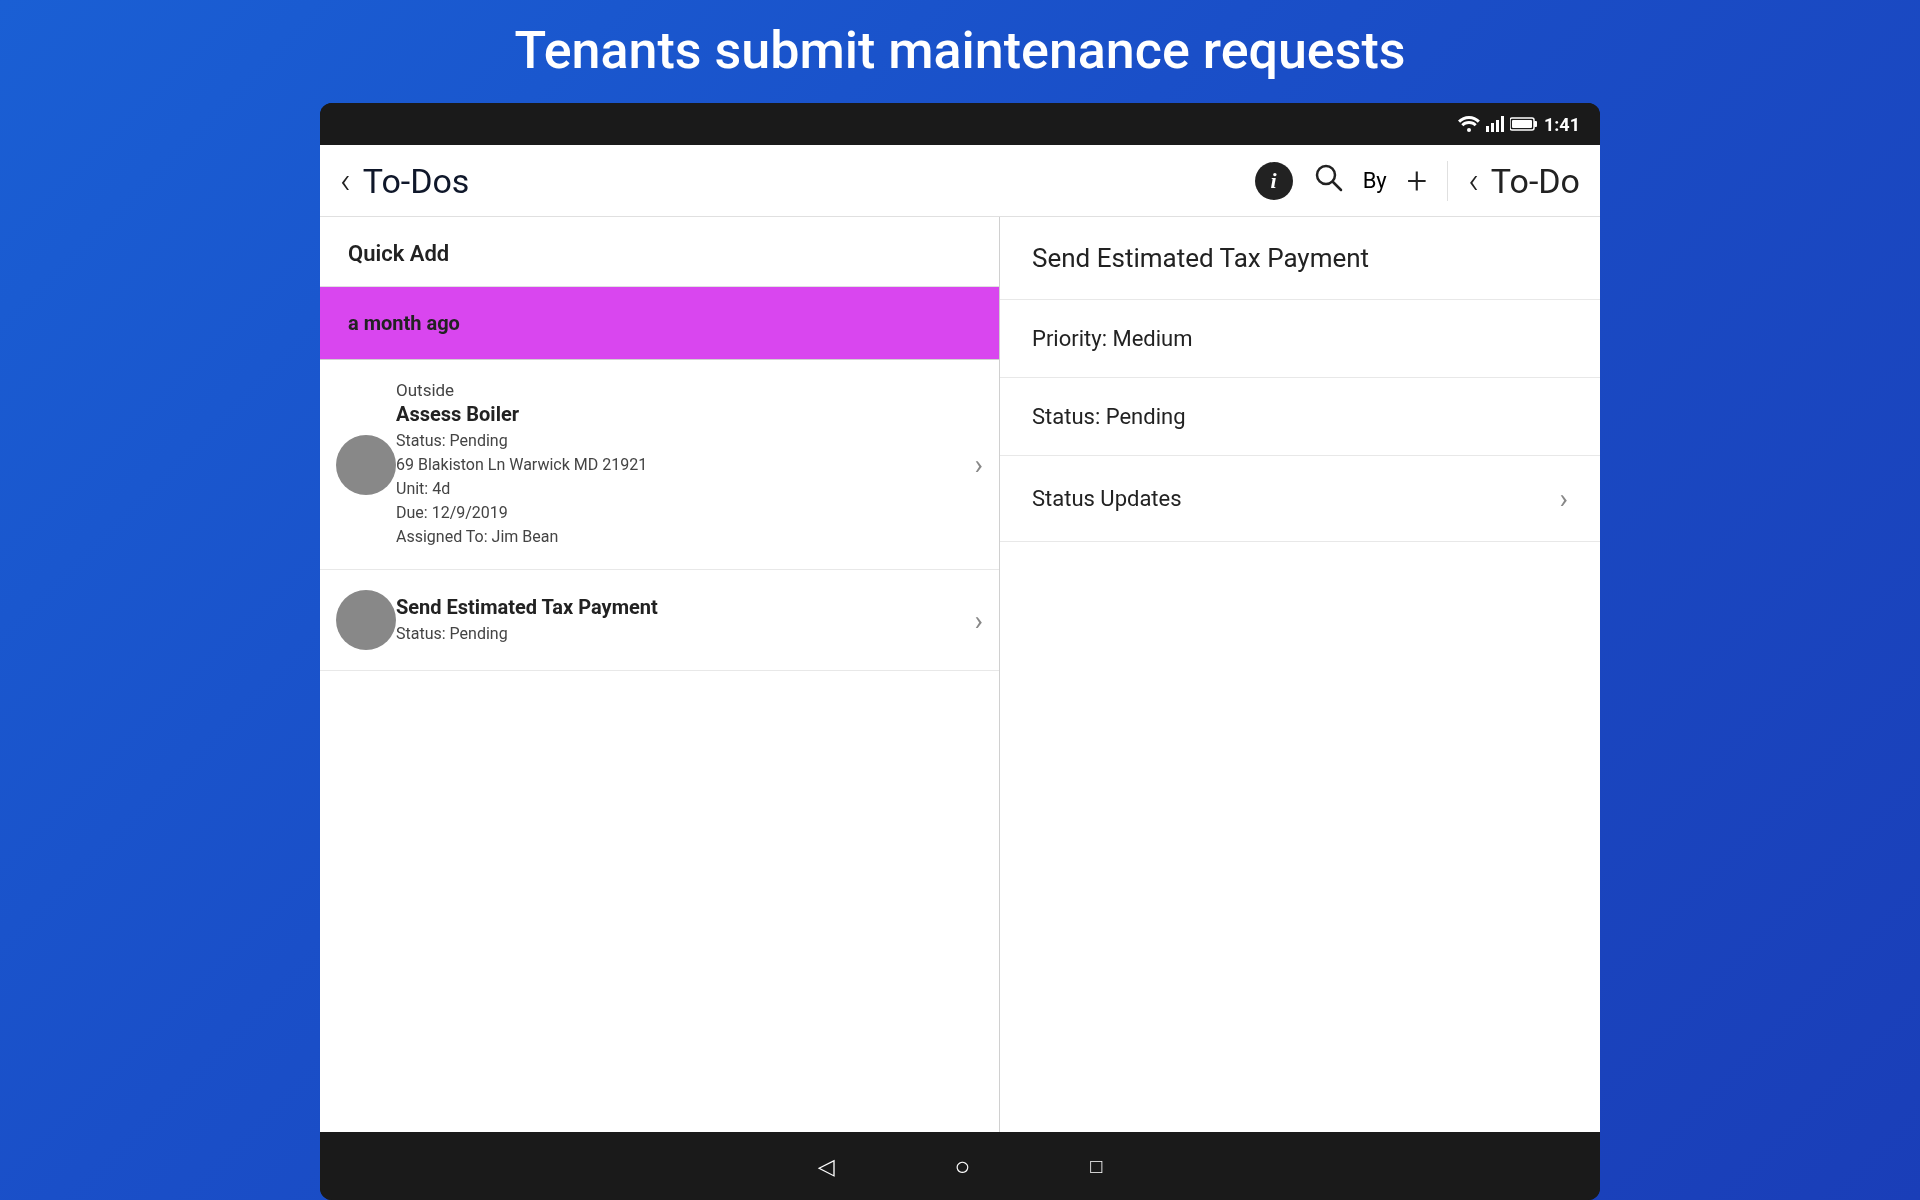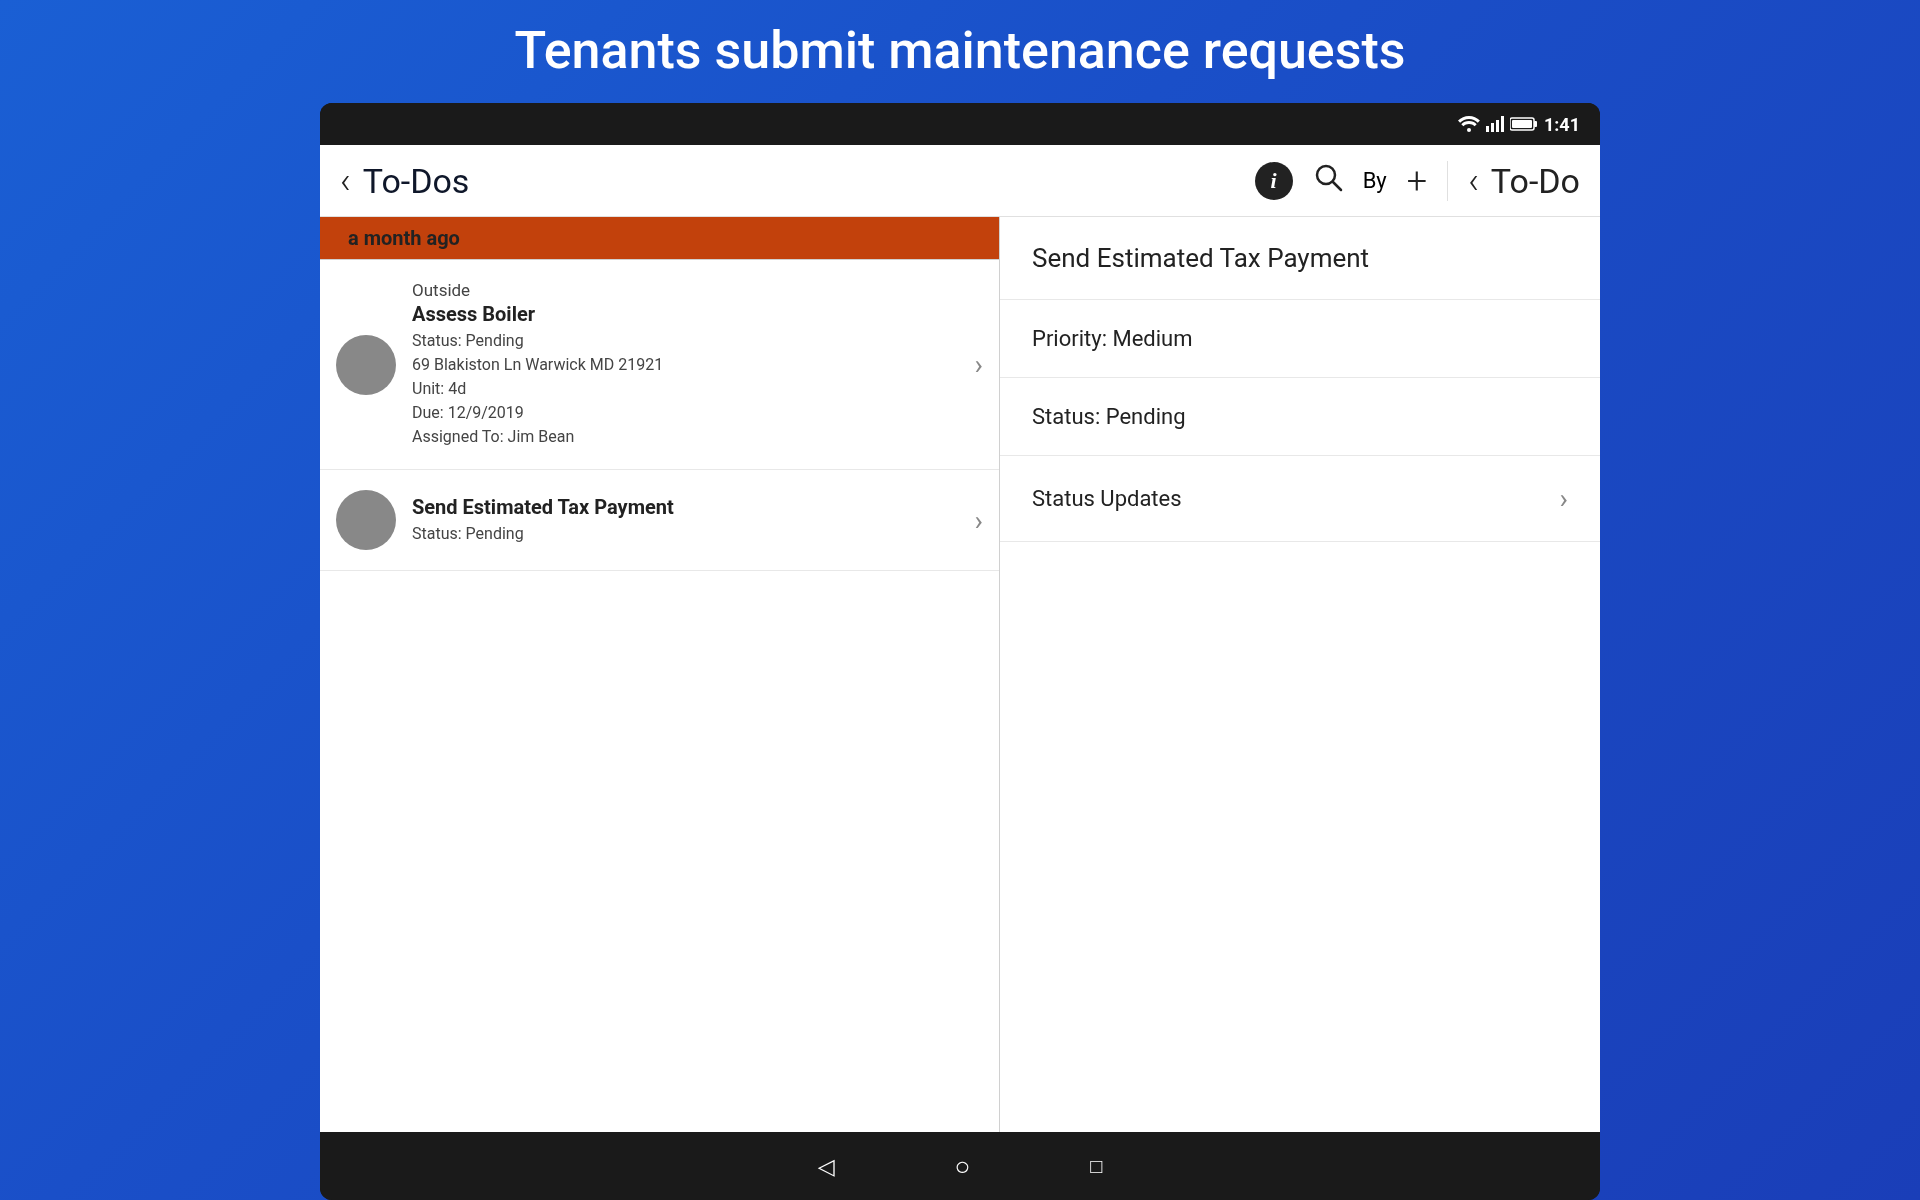--- a/index.html
+++ b/index.html
@@ -165,41 +165,40 @@
       padding: 24px 28px 20px;
       border-bottom: 1px solid #e0e0e0;
     }
     .quick-add-label {
       font-size: 22px;
       font-weight: 600;
       color: #222;
     }
 
     .time-section {
-      background: #c2410c;
-      padding: 9px 28px;
+      background: #d946ef;
+      padding: 24px 28px;
       border-bottom: 1px solid #d0d0d0;
     }
     .time-label {
       font-size: 20px;
       font-weight: 700;
       color: #222;
     }
 
     .todo-list {
       flex: 1;
       overflow-y: auto;
     }
 
     .todo-item {
       display: flex;
       align-items: center;
       padding: 20px 16px;
       border-bottom: 1px solid #e8e8e8;
-      gap: 16px;
       cursor: pointer;
     }
 
     .avatar-circle {
       width: 60px;
       height: 60px;
       border-radius: 50%;
       background: #888;
       flex-shrink: 0;
     }
@@ -331,20 +330,23 @@
           <span class="toolbar-icon" style="font-size:36px;">‹</span>
           <span class="todo-title">To-Do</span>
         </div>
       </div>
     </div>
 
     <div class="main-area">
 
       <div class="left-panel">
 
+        <div class="quick-add-section">
+          <span class="quick-add-label">Quick Add</span>
+        </div>
 
         <div class="time-section">
           <span class="time-label">a month ago</span>
         </div>
 
         <div class="todo-list">
 
           <div class="todo-item">
             <div class="avatar-circle"></div>
             <div class="todo-item-content">

